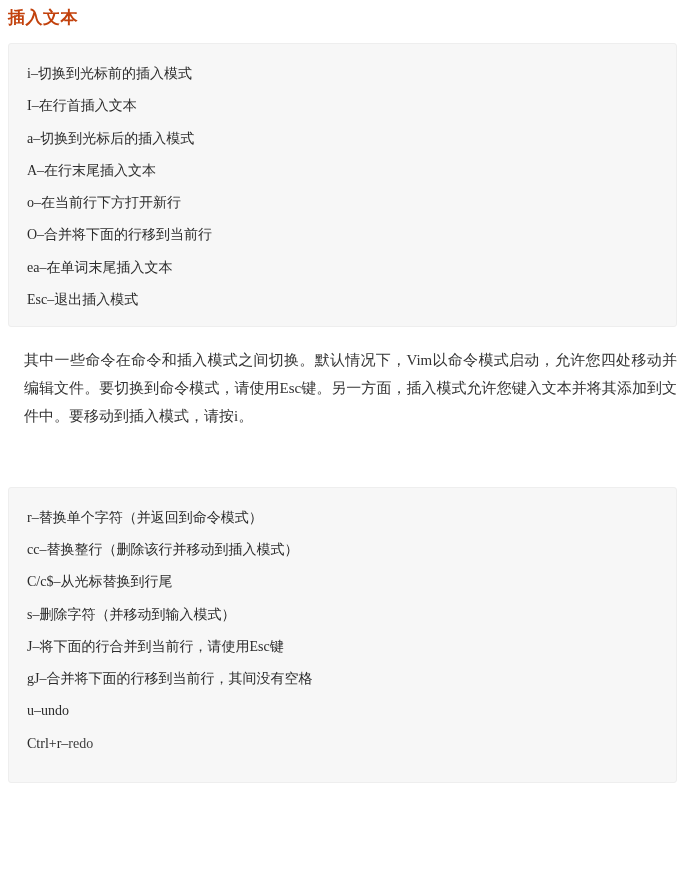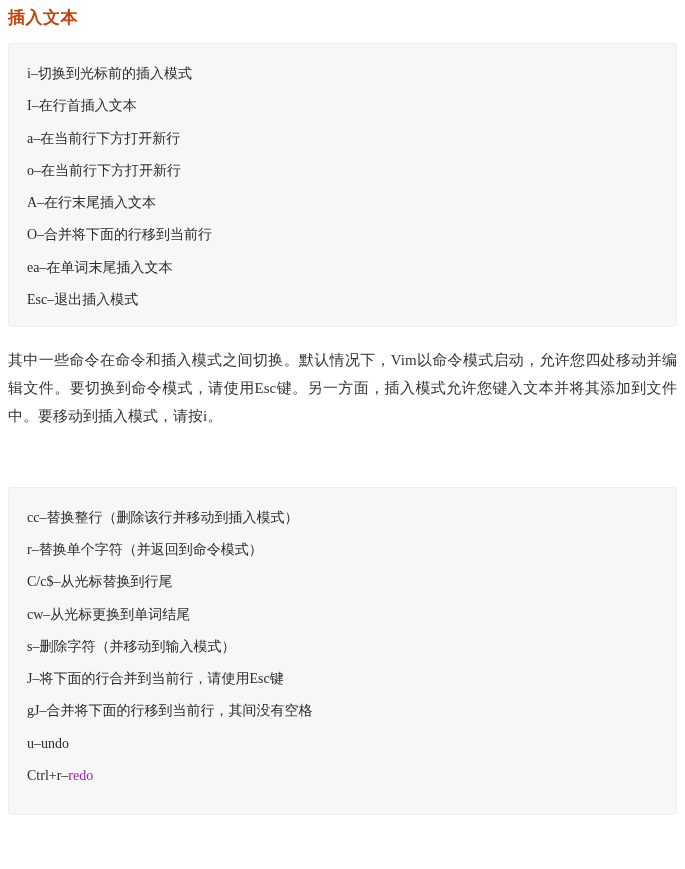--- a/index.html
+++ b/index.html
@@ -38,61 +38,60 @@
   }
   .codeline {
     font-family: "Liberation Serif", "DejaVu Serif", serif;
     font-size: 14px;
     line-height: 1.45;
     color: #2b2b2b;
     padding: 6px 0;
     white-space: pre-wrap;
   }
   .codeline .redtok {
-    color: #a21caf;
+    color: #404040;
   }
   p.para {
     font-size: 15px;
     line-height: 1.85;
     color: #333333;
-    margin: 16px 0 30px 0;
+    margin: 16px 0 30px 16px;
     text-align: justify;
   }
   .gap { height: 26px; }
 </style>
 </head>
 <body>
 
 <div class="page">
 
   <div class="spacer-top"></div>
 
   <h2 class="section-title">插入文本</h2>
 
   <div class="codeblock">
     <div class="codeline">i–切换到光标前的插入模式</div>
     <div class="codeline">I–在行首插入文本</div>
-    <div class="codeline">a–在当前行下方打开新行</div>
+    <div class="codeline">a–切换到光标后的插入模式</div>
+    <div class="codeline">A–在行末尾插入文本</div>
     <div class="codeline">o–在当前行下方打开新行</div>
-    <div class="codeline">A–在行末尾插入文本</div>
     <div class="codeline">O–合并将下面的行移到当前行</div>
     <div class="codeline">ea–在单词末尾插入文本</div>
     <div class="codeline">Esc–退出插入模式</div>
   </div>
 
   <p class="para">其中一些命令在命令和插入模式之间切换。默认情况下，Vim以命令模式启动，允许您四处移动并编辑文件。要切换到命令模式，请使用Esc键。另一方面，插入模式允许您键入文本并将其添加到文件中。要移动到插入模式，请按i。</p>
 
   <div class="gap"></div>
 
 
   <div class="codeblock">
+    <div class="codeline"><span>r–替换单个字符（并返回到命令模式）</span></div>
     <div class="codeline"><span>cc–替换整行（删除该行并移动到插入模式）</span></div>
-    <div class="codeline"><span>r–替换单个字符（并返回到命令模式）</span></div>
     <div class="codeline"><span>C/c$–从光标替换到行尾</span></div>
-    <div class="codeline"><span>cw–从光标更换到单词结尾</span></div>
     <div class="codeline"><span>s–删除字符（并移动到输入模式）</span></div>
     <div class="codeline"><span>J–将下面的行合并到当前行，请使用Esc键</span></div>
     <div class="codeline"><span>gJ–合并将下面的行移到当前行，其间没有空格</span></div>
     <div class="codeline"><span>u–undo</span></div>
     <div class="codeline"><span>Ctrl+r–</span><span class="redtok">redo</span></div>
     <div class="codeline"></div>
   </div>
 
 </div>
 

